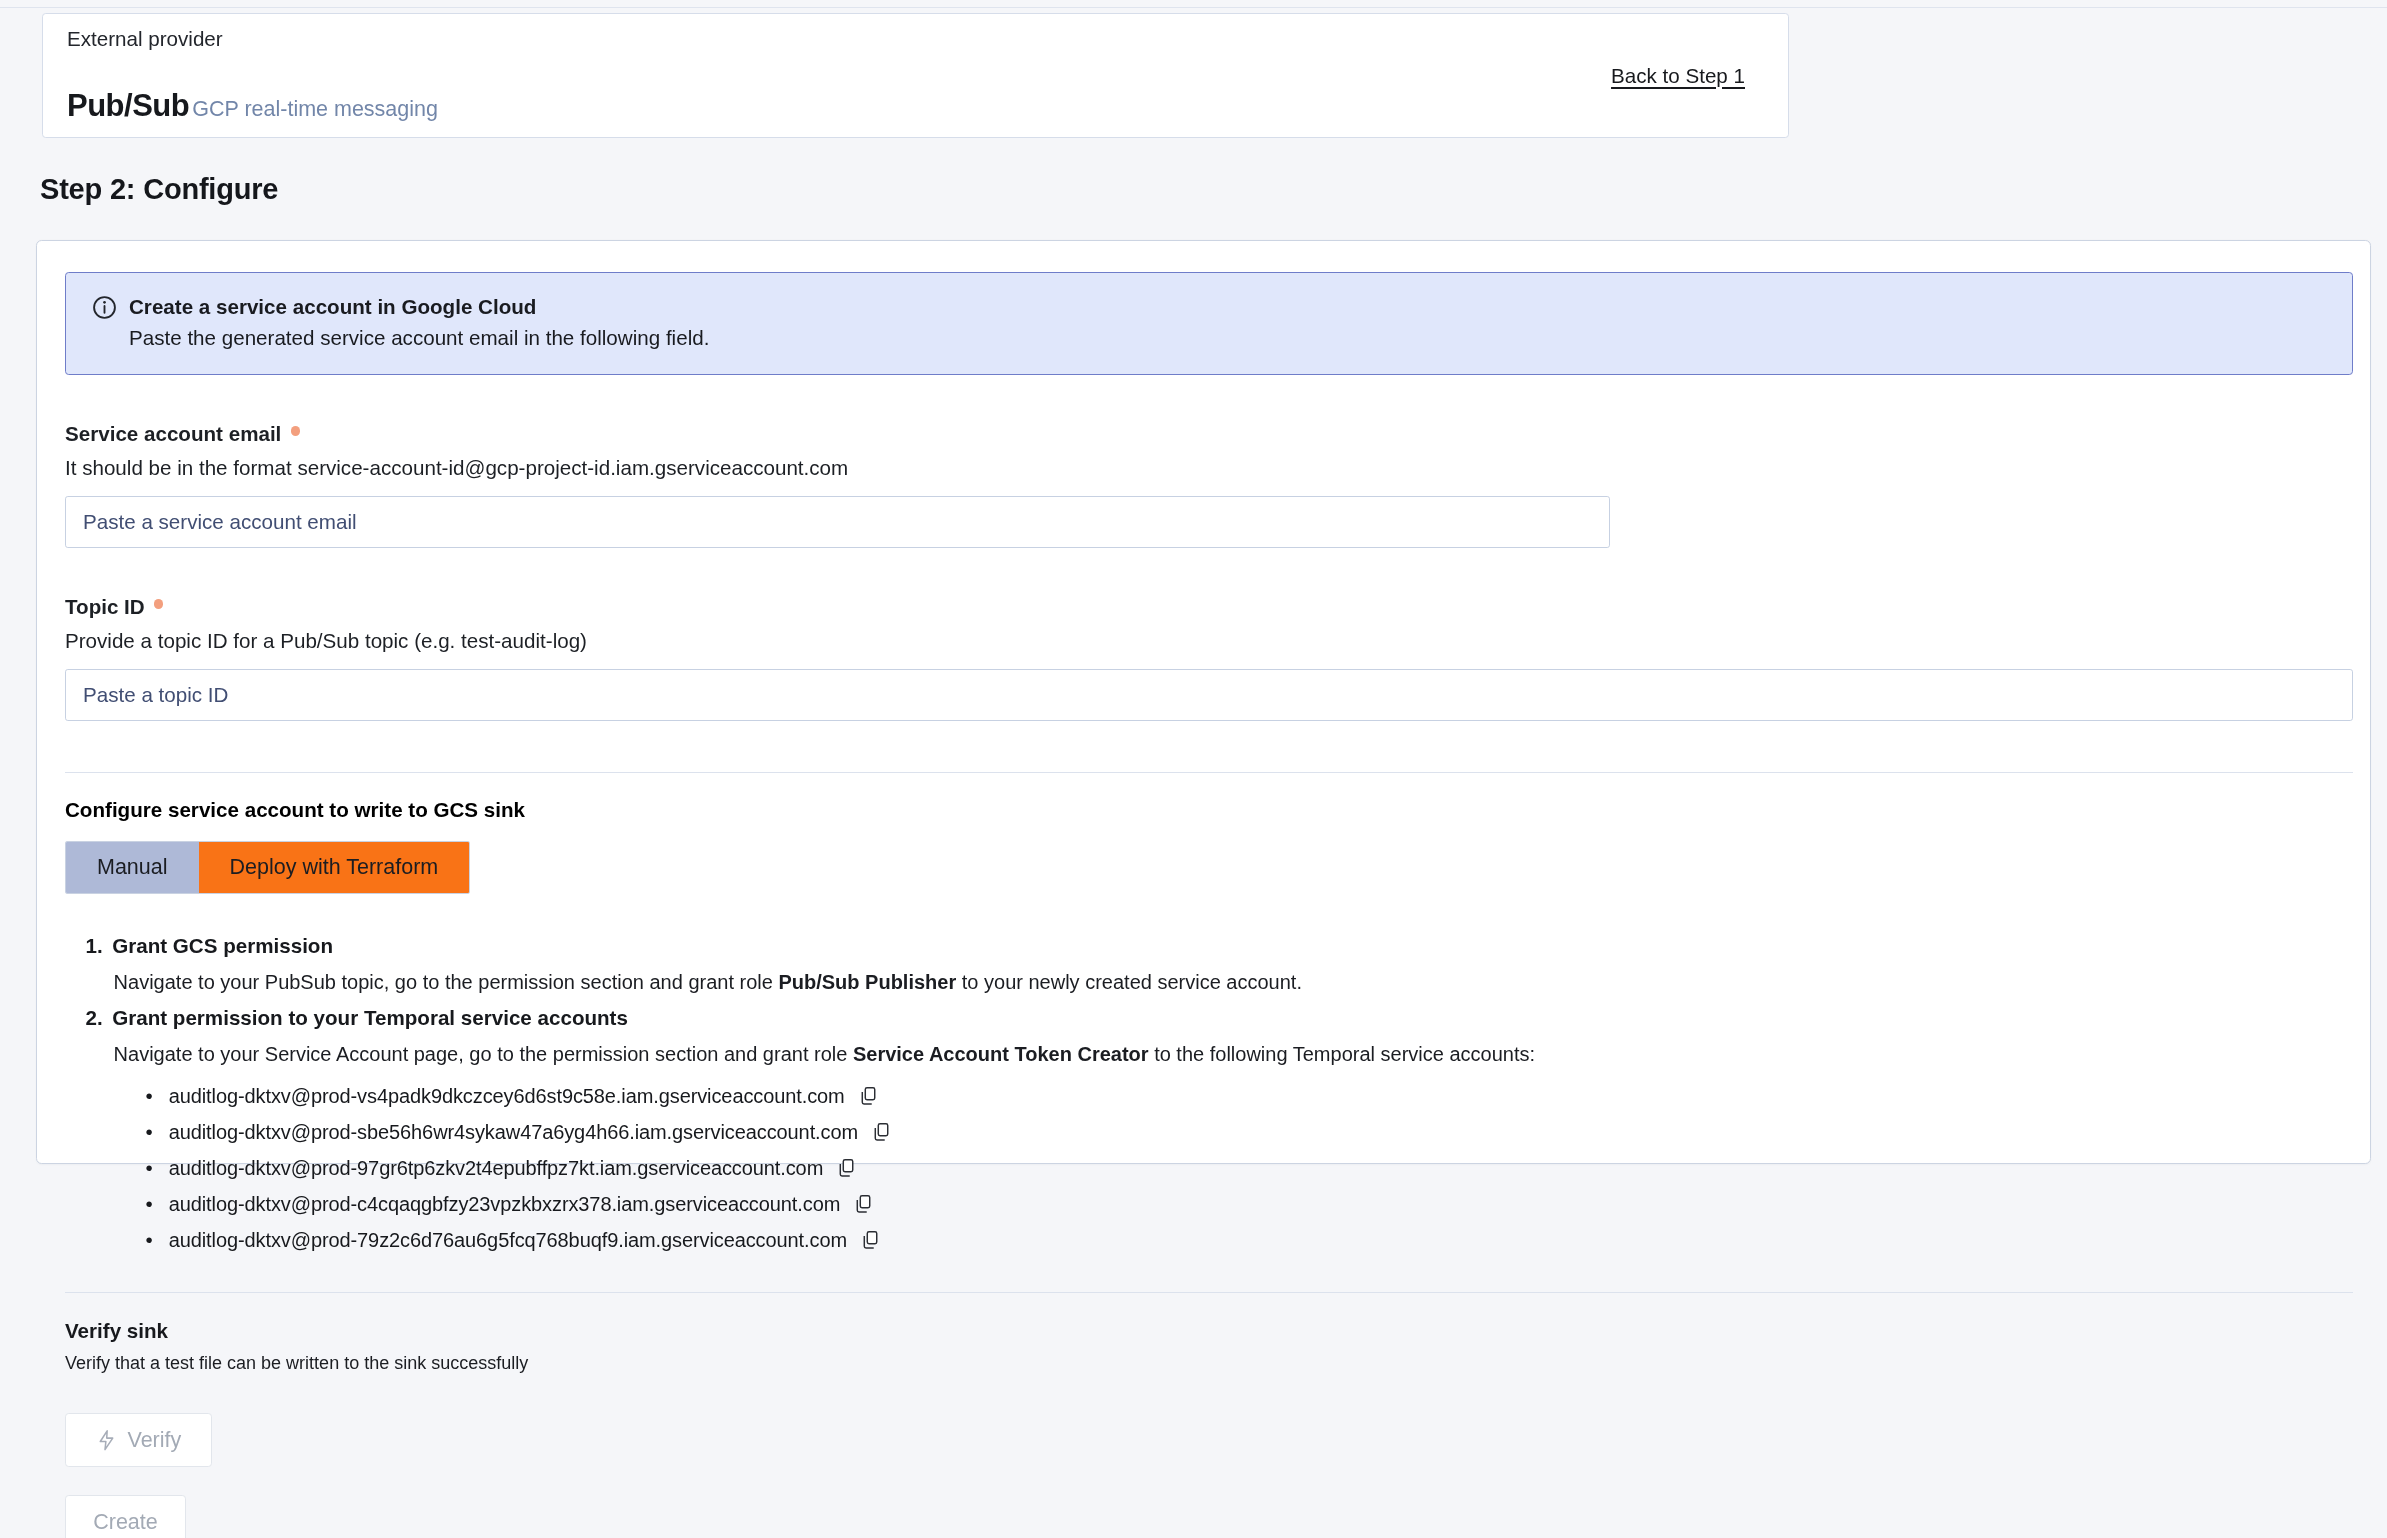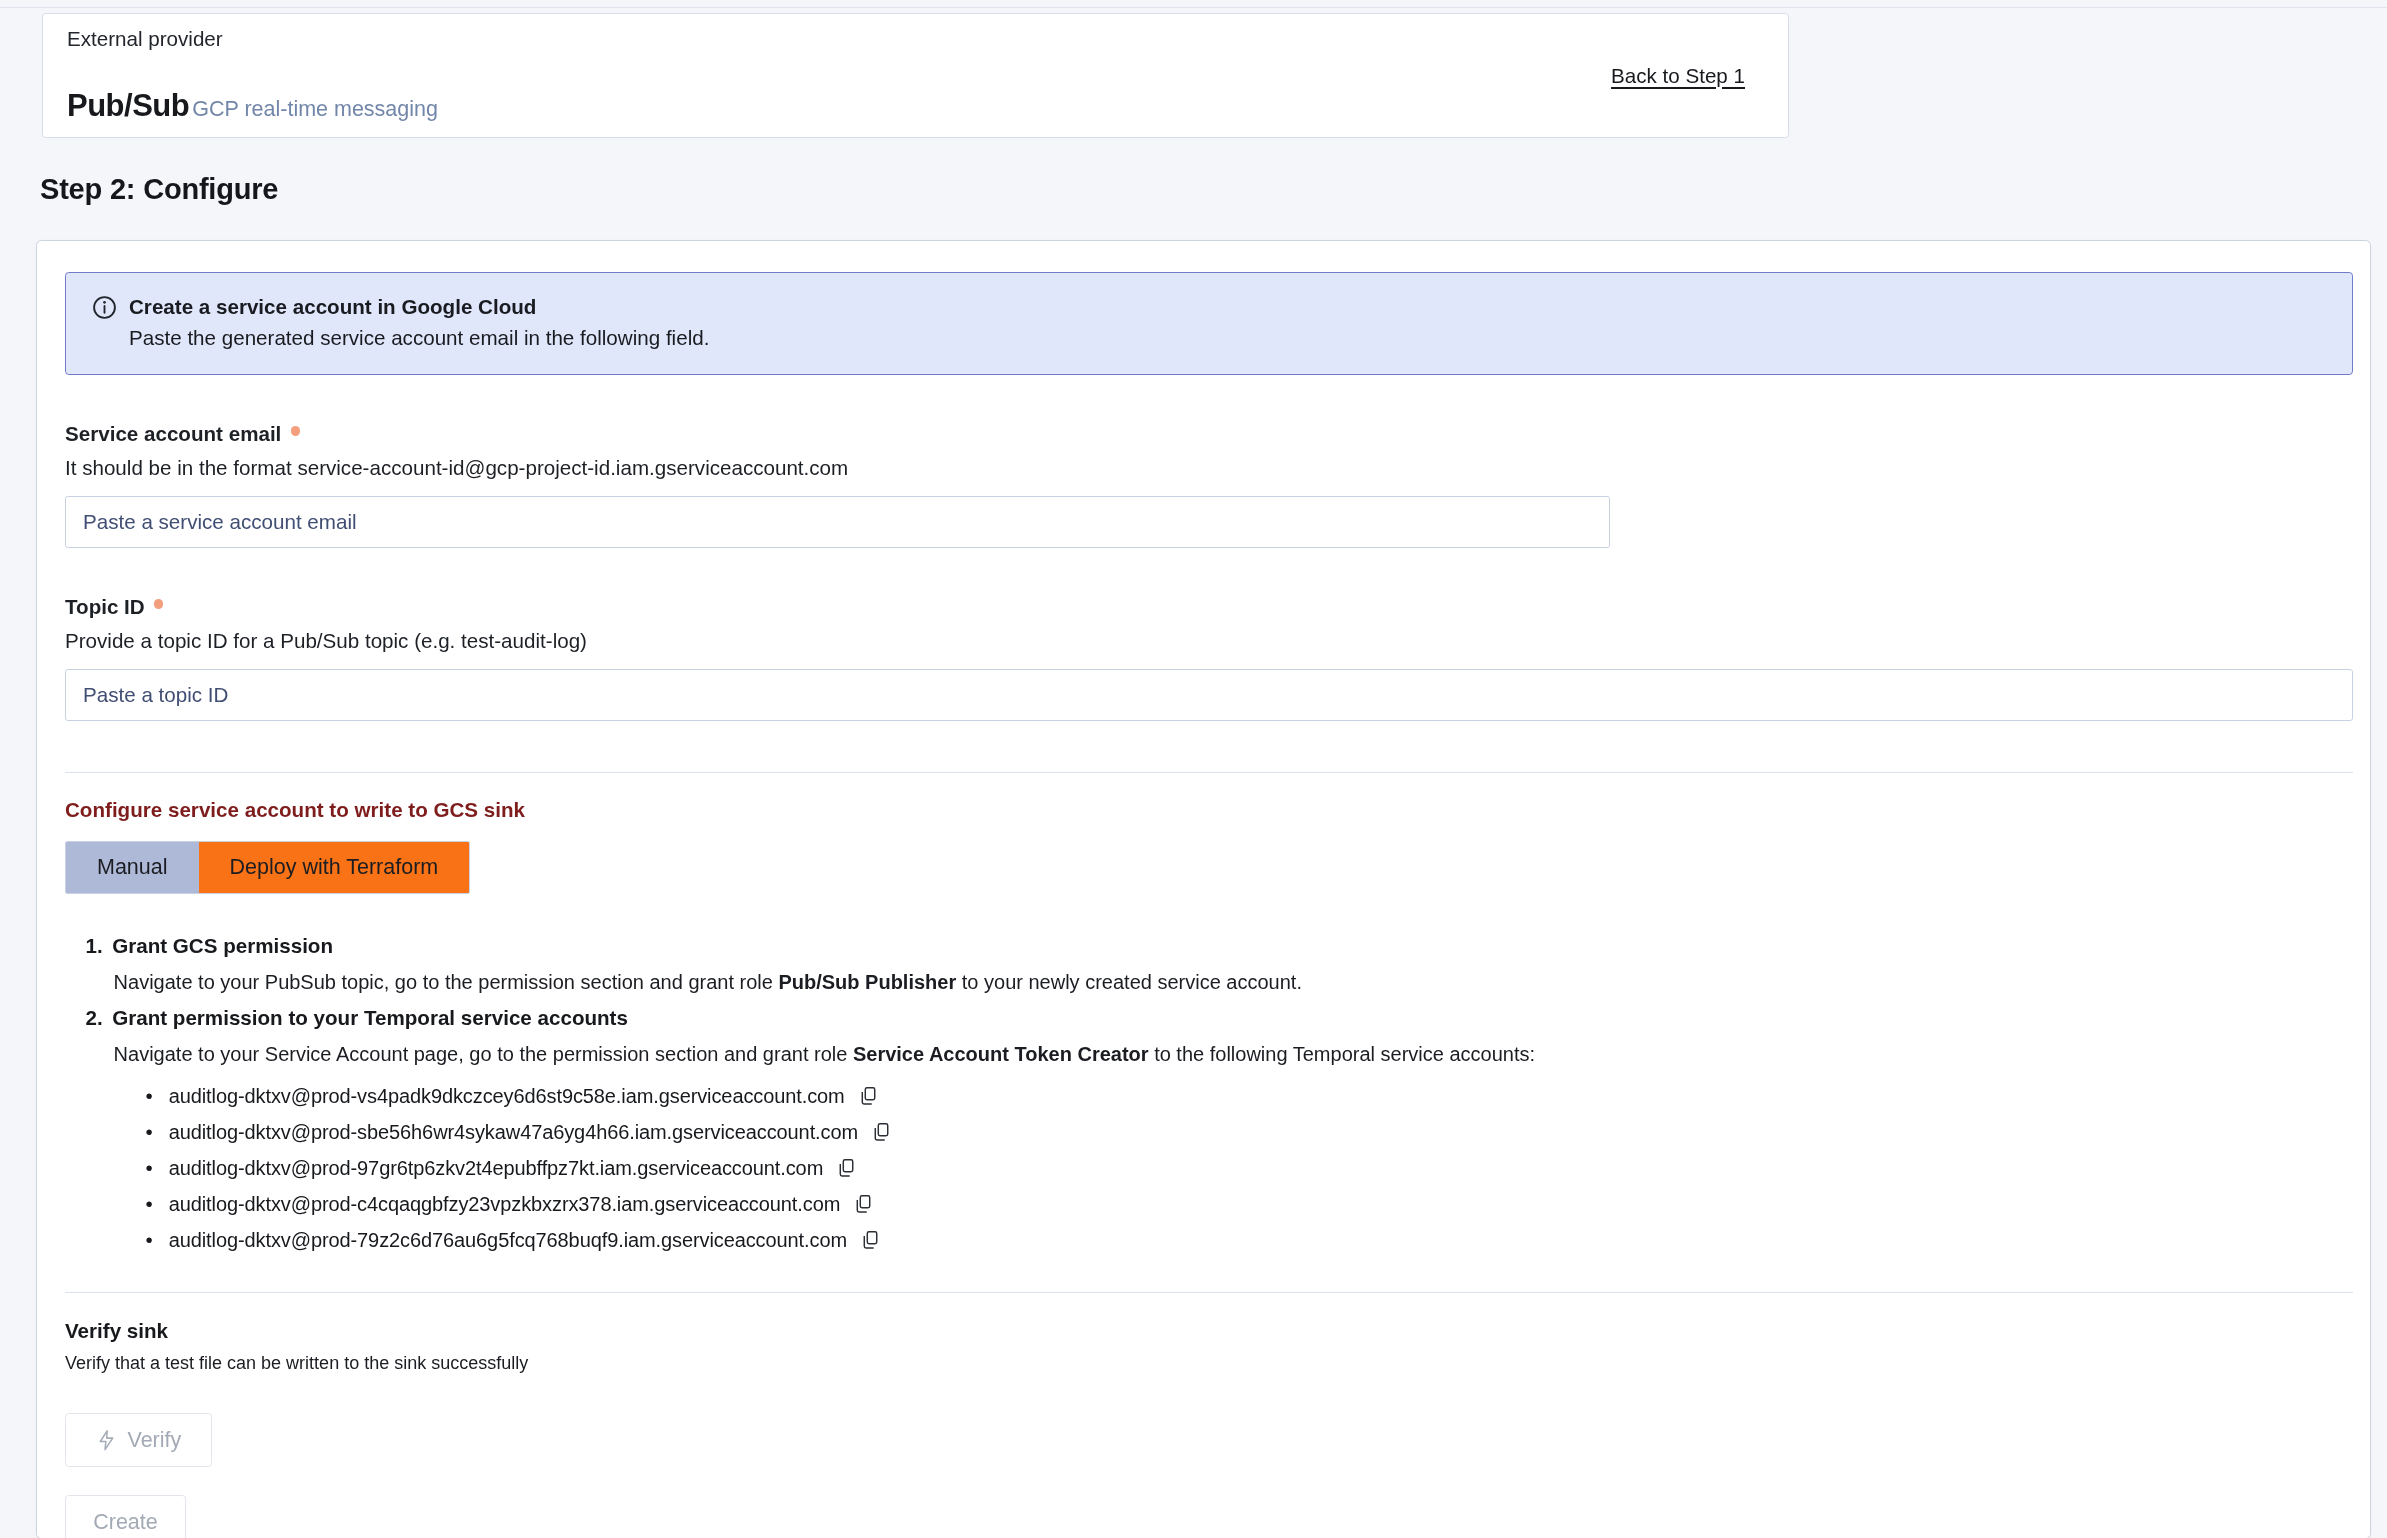--- a/index.html
+++ b/index.html
@@ -36,21 +36,21 @@
   
   .step-title {
     margin: 35px 0 0 40px;
     font-size: 29px; font-weight: 700; color: #15171c;
     letter-spacing: -0.2px;
   }
 
   
   .main-card {
     margin: 34px 0 0 36px;
-    width: 2335px; height: 1299px;
+    width: 2335px; height: 924px;
     background: #ffffff;
     border: 0.9px solid #ccd4e2;
     border-radius: 5.6px;
     padding: 31px 17px 0 28px;
     box-shadow: 0 0.9px 1.9px rgba(30,40,70,0.04);
   }
 
   
   .alert {
     width: 100%;
@@ -83,21 +83,21 @@
     outline: none;
     display: block;
   }
   .text-input::placeholder { color: #414e73; opacity: 1; }
   .input-email { width: 1545px; }
   .input-topic { width: 100%; }
 
   .divider { border: none; border-top: 1.9px solid #dce2ed; margin-top: 51px; }
 
   
-  .config-title { margin-top: 25px; font-size: 20.6px; font-weight: 700; color: #7f1d1d; }
+  .config-title { margin-top: 25px; font-size: 20.6px; font-weight: 700; color: #000000; }
   .tab-group {
     margin-top: 19px;
     display: inline-flex;
     border: 0.9px solid #c9d2e2; border-radius: 1.9px;
     overflow: hidden;
   }
   .tab {
     height: 51px; display: flex; align-items: center;
     padding: 0 31px; font-size: 21.5px; color: #1b1d22;
     cursor: pointer; background: #f97316; white-space: nowrap;

